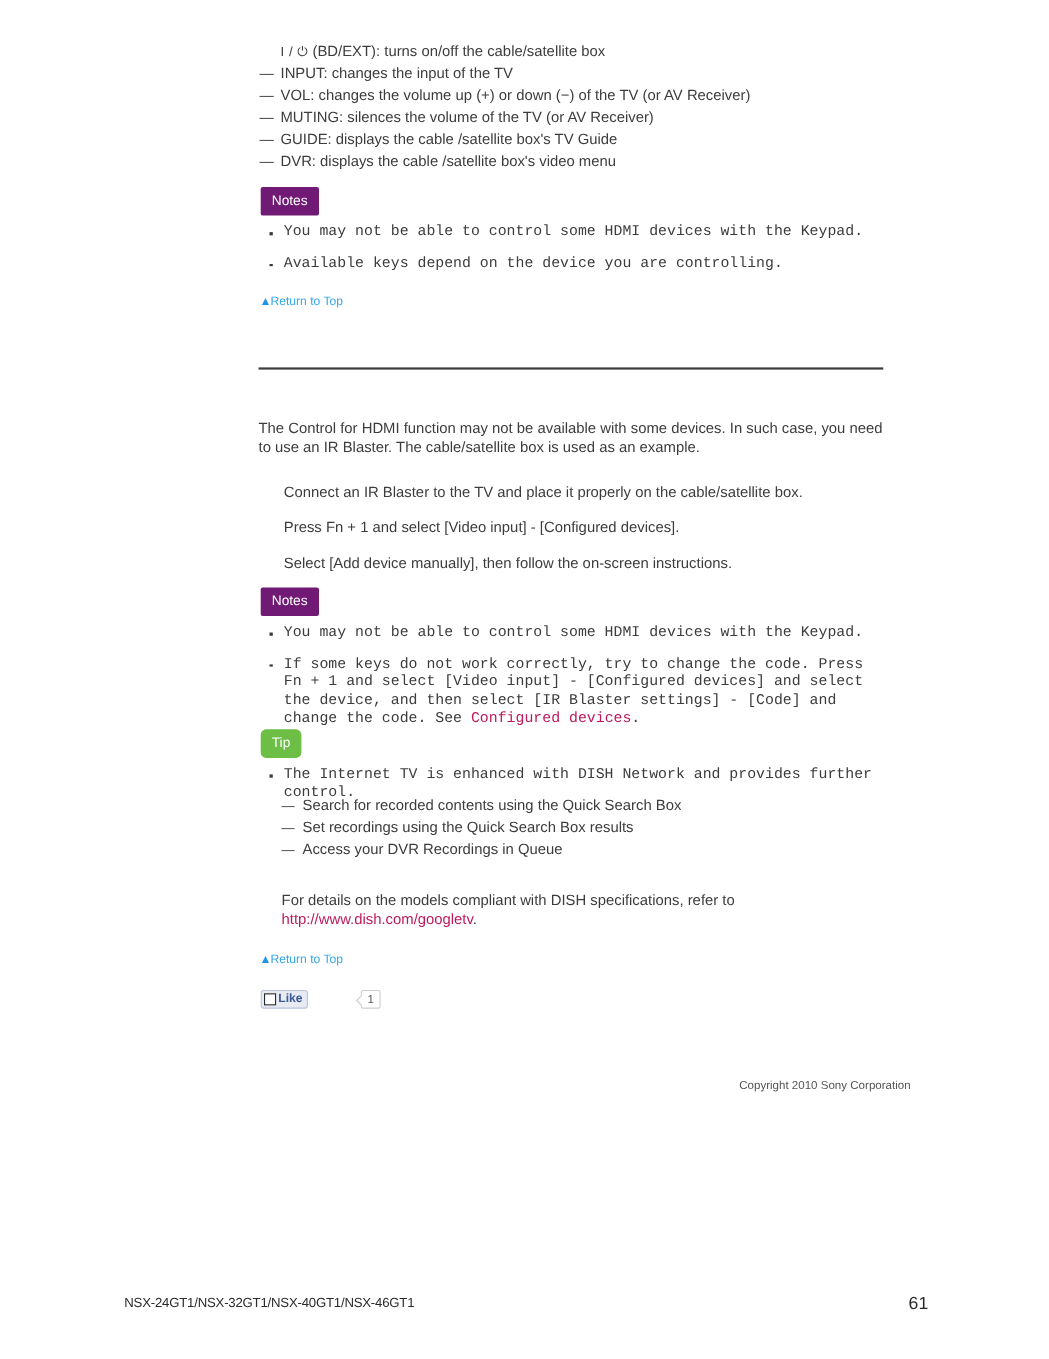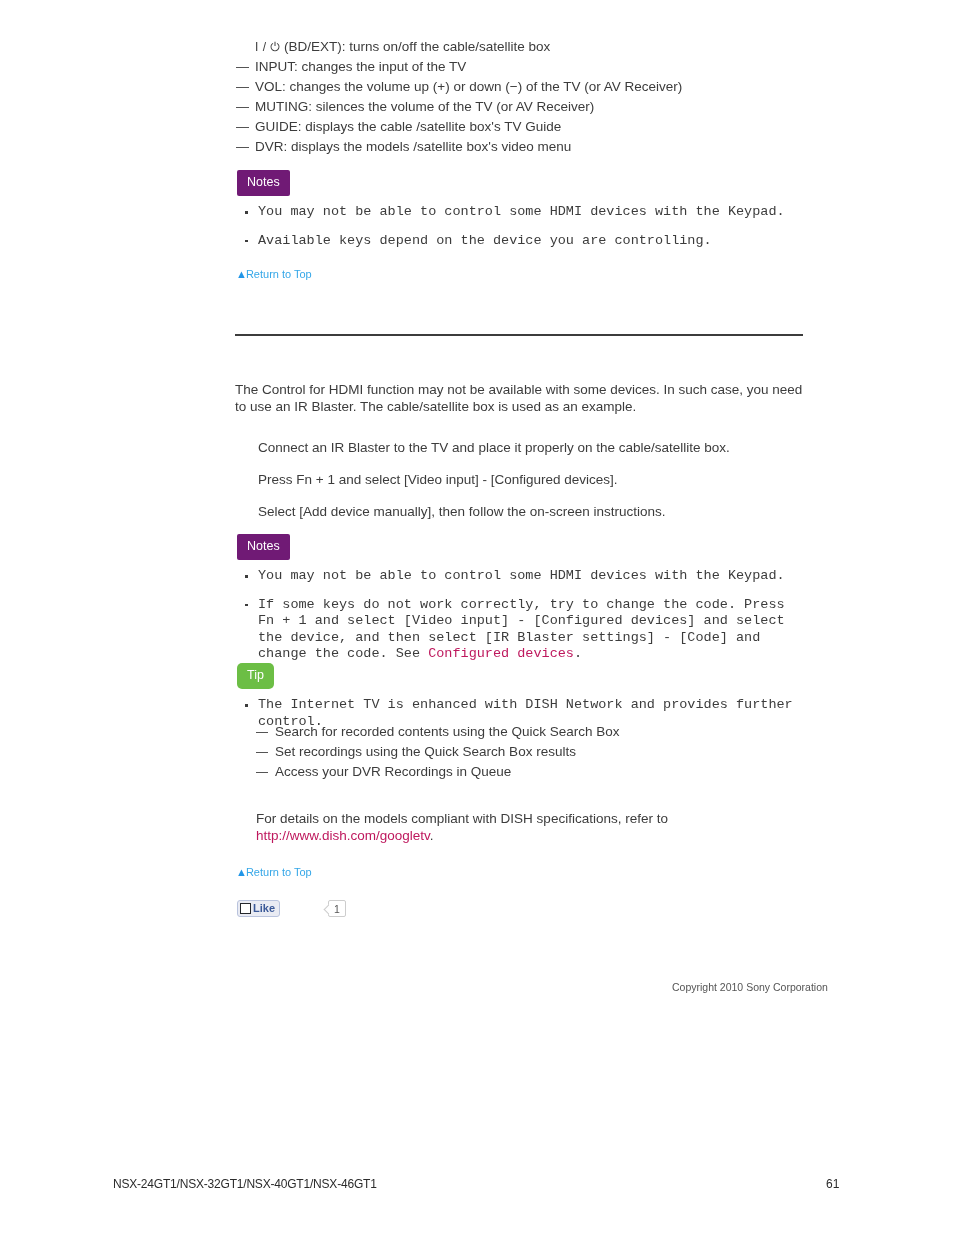--- a/index.html
+++ b/index.html
@@ -245,37 +245,37 @@
     left: 113px;
     top: 1177px;
     font-size: 12px;
     color: #2b2b2b;
     letter-spacing: -0.2px;
   }
   .footer-page {
     position: absolute;
     left: 826px;
     top: 1177px;
-    font-size: 12px;
+    font-size: 16px;
     color: #2b2b2b;
   }
 </style>
 </head>
 <body>
 
 <div class="page">
 
   <div class="content" style="top:38px;">
     <ul class="keylist">
       <li class="nodash"><span class="pwr">I / ⏻</span><span> (BD/EXT): turns on/off the cable/satellite box</span></li>
       <li class="dash">INPUT: changes the input of the TV</li>
       <li class="dash">VOL: changes the volume up (+) or down (−) of the TV (or AV Receiver)</li>
       <li class="dash">MUTING: silences the volume of the TV (or AV Receiver)</li>
       <li class="dash">GUIDE: displays the cable /satellite box's TV Guide</li>
-      <li class="dash">DVR: displays the models /satellite box's video menu</li>
+      <li class="dash">DVR: displays the cable /satellite box's video menu</li>
     </ul>
   </div>
 
   <div style="position:absolute;left:237px;top:170px;">
     <span class="badge badge-notes">Notes</span>
   </div>
 
   <div style="position:absolute;left:239px;top:204px;width:580px;">
     <ul class="bullets">
       <li>You may not be able to control some HDMI devices with the Keypad.</li>

